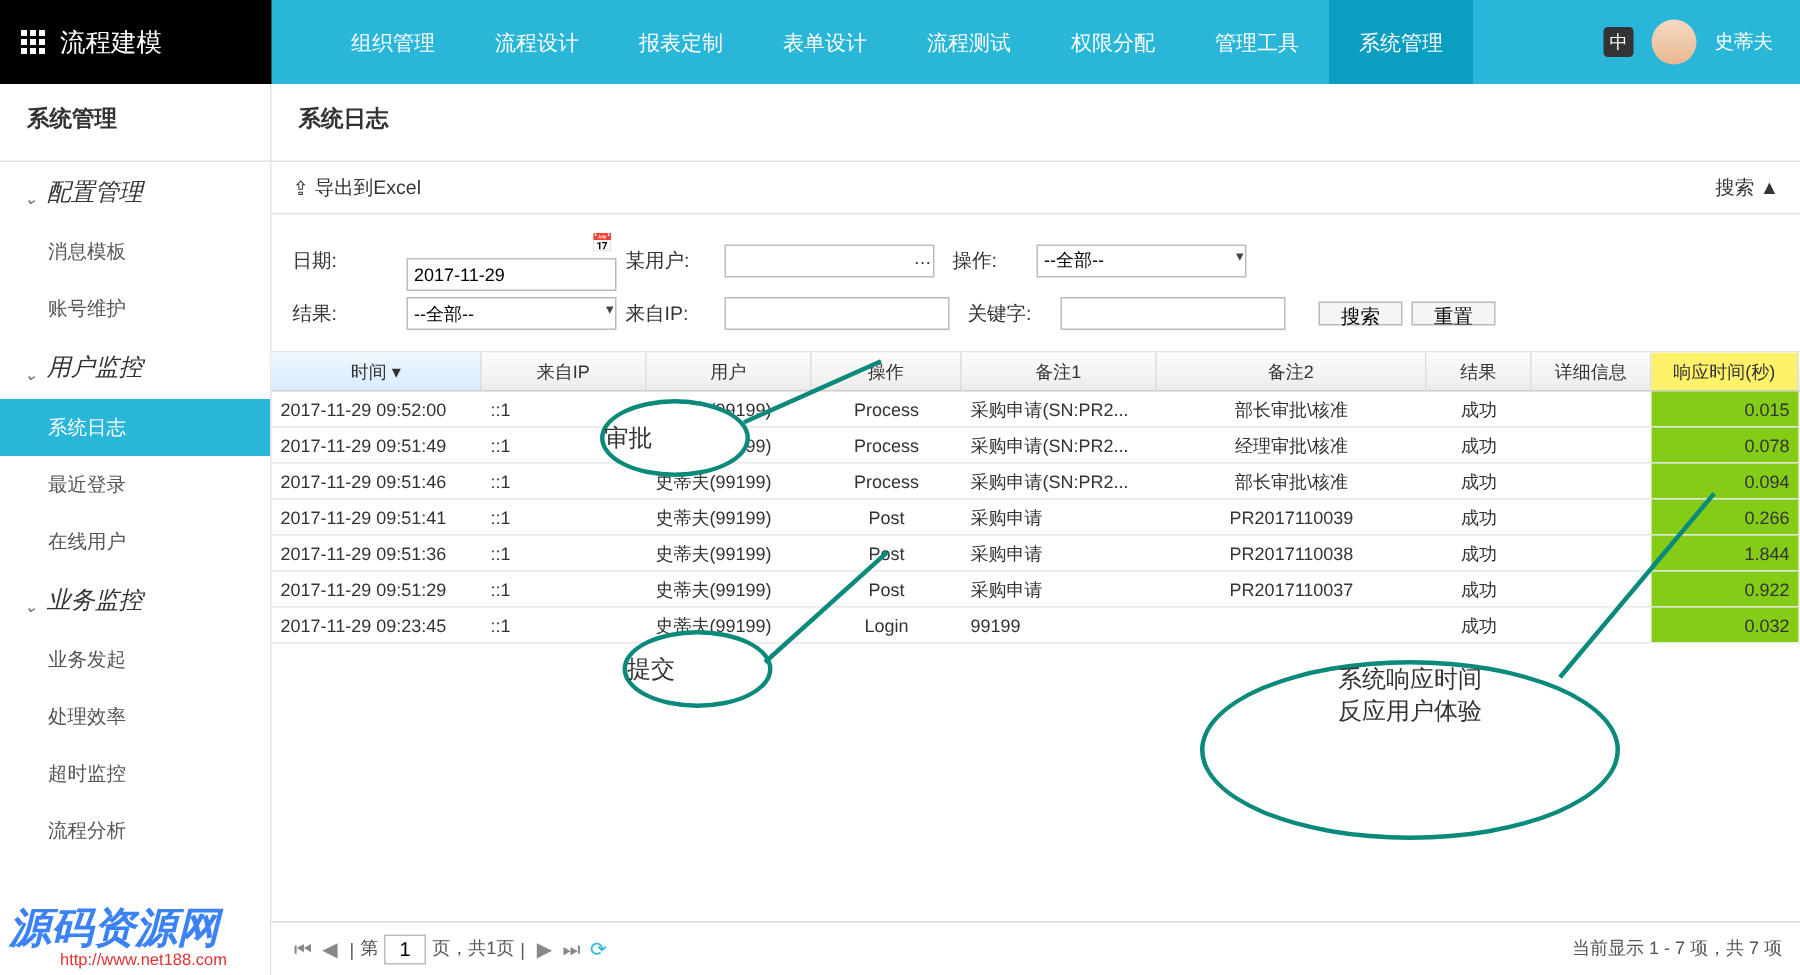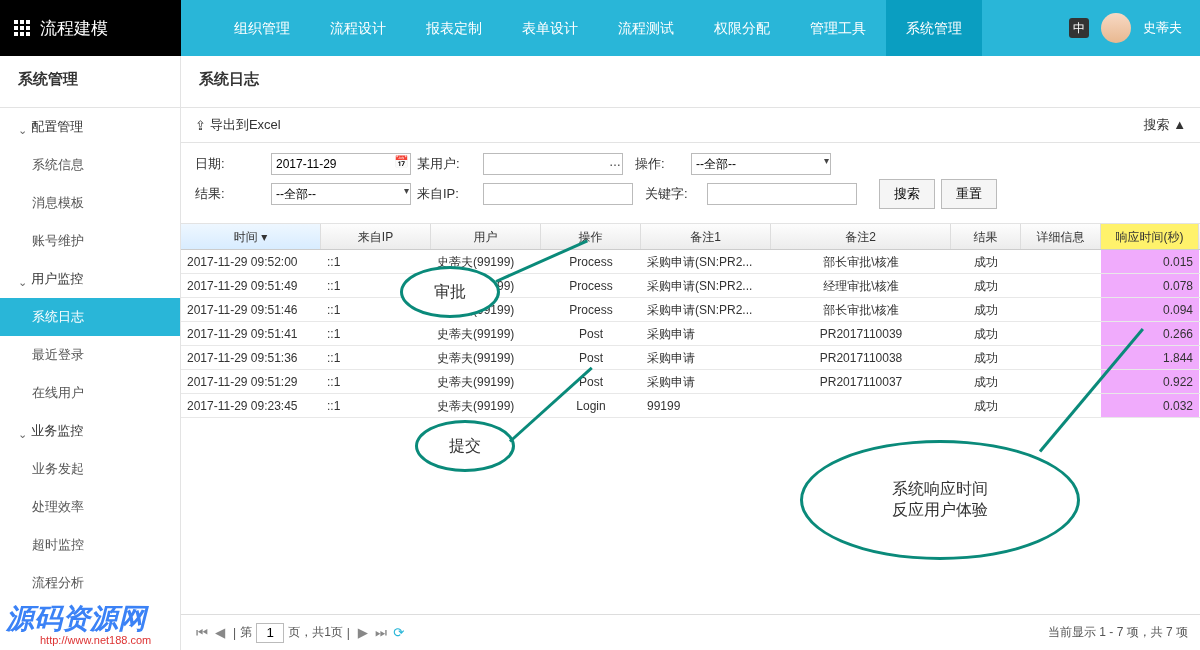--- a/index.html
+++ b/index.html
@@ -10,50 +10,50 @@
 .grid-icon i { background: #fff; }
 .navtabs { display: flex; flex: 1; height: 56px; }
 .navtabs div { padding: 0 20px; line-height: 56px; font-size: 14px; cursor: pointer; }
 .navtabs div.active { background: #0a9ec1; }
 .nav-right { display: flex; align-items: center; gap: 12px; padding-right: 18px; }
 .lang-badge { background: #333; color: #fff; width: 20px; height: 20px; border-radius: 3px; font-size: 12px; display: flex; align-items: center; justify-content: center; }
 .avatar { width: 30px; height: 30px; border-radius: 50%; background: linear-gradient(#f7d9c4,#e8b890); }
 .main { display: flex; height: 594px; }
 .sidebar { width: 181px; border-right: 1px solid #e3e3e3; background: #fff; }
 .sidebar-title { padding: 14px 18px 18px; font-size: 15px; font-weight: bold; border-bottom: 1px solid #e3e3e3; }
-.sb-group { padding: 10px 0 10px 18px; font-size: 13px; cursor: pointer; }
+.sb-group { padding: 10px 0 10px 18px; font-size: 16px; cursor: pointer; font-style: italic; }
 .sb-group::before { content: "⌃"; display: inline-block; transform: rotate(180deg) translateY(-2px); margin-right: 4px; font-size: 11px; color: #666; }
 .sb-item { padding: 10px 0 10px 32px; font-size: 13px; color: #555; cursor: pointer; }
 .sb-item.active { background: #29b6d8; color: #fff; }
 .content { flex: 1; display: flex; flex-direction: column; }
 .content-title { padding: 14px 18px 18px; font-size: 15px; font-weight: bold; border-bottom: 1px solid #e3e3e3; }
 .toolbar { display: flex; align-items: center; padding: 8px 14px; border-bottom: 1px solid #e3e3e3; font-size: 13px; }
 .toolbar .exp { display: flex; align-items: center; gap: 4px; cursor: pointer; color: #333; }
 .toolbar .search-toggle { margin-left: auto; cursor: pointer; color: #333; }
 .filters { padding: 6px 14px 10px; border-bottom: 1px solid #e3e3e3; }
 .filters-row { display: flex; align-items: center; gap: 6px; margin: 4px 0; }
 .flabel { width: 70px; text-align: left; color: #333; }
 .finput { border: 1px solid #bbb; height: 22px; padding: 0 4px; background: #fff; font-size: 12px; }
-.fbtn { border: 1px solid #bbb; height: 30px; padding: 0 14px; background: #f5f5f5; cursor: pointer; font-size: 13px; }
+.fbtn { border: 1px solid #bbb; height: 16px; padding: 0 14px; background: #f5f5f5; cursor: pointer; font-size: 13px; }
 .grid { flex: 1; overflow: hidden; }
 .grid-head { display: flex; background: linear-gradient(#fdfdfd,#ececec); border-bottom: 1px solid #ccc; height: 26px; line-height: 26px; font-size: 12px; color: #333; }
 .gh { border-right: 1px solid #ddd; padding: 0 6px; text-align: center; overflow: hidden; white-space: nowrap; }
 .gh.sorted { background: linear-gradient(#eef7ff,#d8ecff); }
 .gh.hl { background: #fff26b; }
 .grid-row { display: flex; height: 24px; line-height: 24px; font-size: 12px; border-bottom: 1px solid #e8e8e8; }
 .gc { padding: 0 6px; overflow: hidden; white-space: nowrap; text-overflow: ellipsis; }
-.gc.hl { background: #f0abfc; text-align: right; }
+.gc.hl { background: #84cc16; text-align: right; }
 .c0{width:140px}.c1{width:110px}.c2{width:110px}.c3{width:100px;text-align:center}.c4{width:130px}.c5{width:180px;text-align:center}.c6{width:70px;text-align:center}.c7{width:80px;text-align:center}.c8{width:98px}
 .detail-hdr { margin-top: 10px; padding: 8px 14px; color: #29b6d8; border-top: 1px solid #ddd; border-bottom: 1px solid #ddd; background: #fafafa; }
 .footer { border-top: 1px solid #ddd; height: 36px; display: flex; align-items: center; padding: 0 12px; font-size: 12px; color: #555; position: absolute; bottom: 0; left: 181px; right: 0; background: #fff; }
 .pgbtn { width: 18px; height: 18px; border: 0; background: none; color: #888; cursor: pointer; }
 .page-input { width: 28px; height: 20px; text-align: center; border: 1px solid #bbb; margin: 0 4px; }
 .watermark { position: absolute; left: 6px; bottom: 12px; font-size: 28px; font-weight: bold; color: #3b82f6; font-style: italic; pointer-events: none; }
 .watermark-url { position: absolute; left: 40px; bottom: 4px; font-size: 11px; color: #d33; pointer-events: none; }
-.callout { position: absolute; background: #fff; border: 3px solid #0a8a7a; border-radius: 50%; display: flex; align-items: center; justify-content: center; font-size: 16px; color: #333; pointer-events: none; }
+.callout { position: absolute; background: #fff; border: 3px solid #0a8a7a; border-radius: 50%; display: flex; align-items: center; font-size: 16px; color: #333; pointer-events: none; }
 .callout-line { position: absolute; border-top: 3px solid #0a8a7a; pointer-events: none; transform-origin: left center; }
 .sel-arrow { position: absolute; right: 2px; top: 2px; pointer-events: none; font-size: 10px; color: #444; }
 .picker { position: absolute; right: 2px; top: 2px; pointer-events: none; font-size: 12px; }
 .relbox { position: relative; display: inline-block; }
 </style>
 </head>
 <body>
 
 <div class="topnav">
   <div class="brand">
@@ -85,21 +85,20 @@
     <span class="avatar"></span>
     <span>史蒂夫</span>
   </div>
 </div>
 
 <div class="main">
   <div class="sidebar">
     <div class="sidebar-title">系统管理</div>
     <div id="sidebar-body">
         <div class="sb-group">配置管理</div>
-        <div class="sb-item">系统信息</div>
         <div class="sb-item">消息模板</div>
         <div class="sb-item">账号维护</div>
         <div class="sb-group">用户监控</div>
         <div class="sb-item active">系统日志</div>
         <div class="sb-item">最近登录</div>
         <div class="sb-item">在线用户</div>
         <div class="sb-group">业务监控</div>
         <div class="sb-item">业务发起</div>
         <div class="sb-item">处理效率</div>
         <div class="sb-item">超时监控</div>
@@ -111,21 +110,21 @@
     <div class="toolbar">
       <span class="exp">
         <span>⇪</span>
         <span>导出到Excel</span>
       </span>
       <span class="search-toggle">搜索 ▲</span>
     </div>
     <div class="filters">
       <div class="filters-row">
         <span class="flabel">日期:</span>
-        <span class="relbox"><input class="finput" style="width: 140px;" value="2017-11-29"><span class="picker">📅</span></span>
+        <span class="relbox"><input class="finput" style="width: 140px; margin-top: 19px;" value="2017-11-29"><span class="picker">📅</span></span>
         <span class="flabel" style="width:60px">某用户:</span>
         <span class="relbox"><input class="finput" style="width: 140px;"><span class="picker">…</span></span>
         <span class="flabel" style="width:50px;margin-left:6px">操作:</span>
         <span class="relbox"><input class="finput" style="width: 140px;" value="--全部--"><span class="sel-arrow">▾</span></span>
       </div>
       <div class="filters-row">
         <span class="flabel">结果:</span>
         <span class="relbox"><input class="finput" style="width: 140px;" value="--全部--"><span class="sel-arrow">▾</span></span>
         <span class="flabel" style="width:60px">来自IP:</span>
         <input class="finput" style="width: 150px;">

